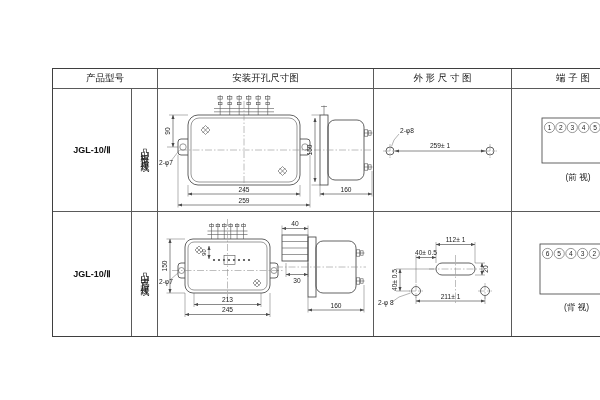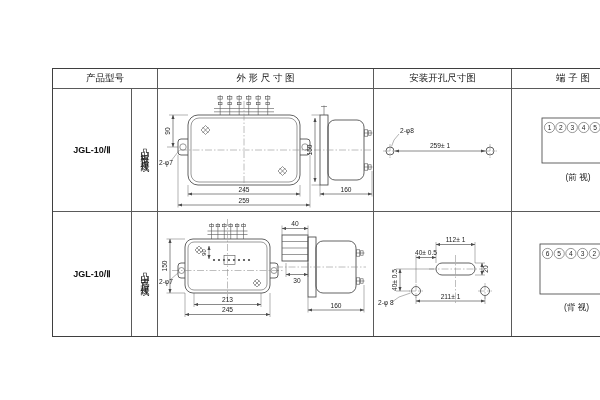--- a/index.html
+++ b/index.html
@@ -46,22 +46,22 @@
     <marker id="ah" markerWidth="7" markerHeight="5" refX="6.4" refY="2.5" orient="auto-start-reverse">
       <path d="M0,0 L6.5,2.5 L0,5 Z" fill="#4a4a4a"></path>
     </marker>
   </defs>
 </svg>
 
 <div class="stage">
   <div class="spec-table">
 
     <div class="cell hdr" style="grid-column:1/3">产品型号</div>
+    <div class="cell hdr">安装开孔尺寸图</div>
     <div class="cell hdr">外 形 尺 寸 图</div>
-    <div class="cell hdr">安装开孔尺寸图</div>
     <div class="cell hdr last-col">端 子 图</div>
 
     <div class="cell model">JGL-10/Ⅱ</div>
     <div class="cell">
       <div class="vert">凸出板前接线</div>
     </div>
 
     <div class="cell">
       <svg width="215" height="122" viewBox="0 0 215 122">
 

